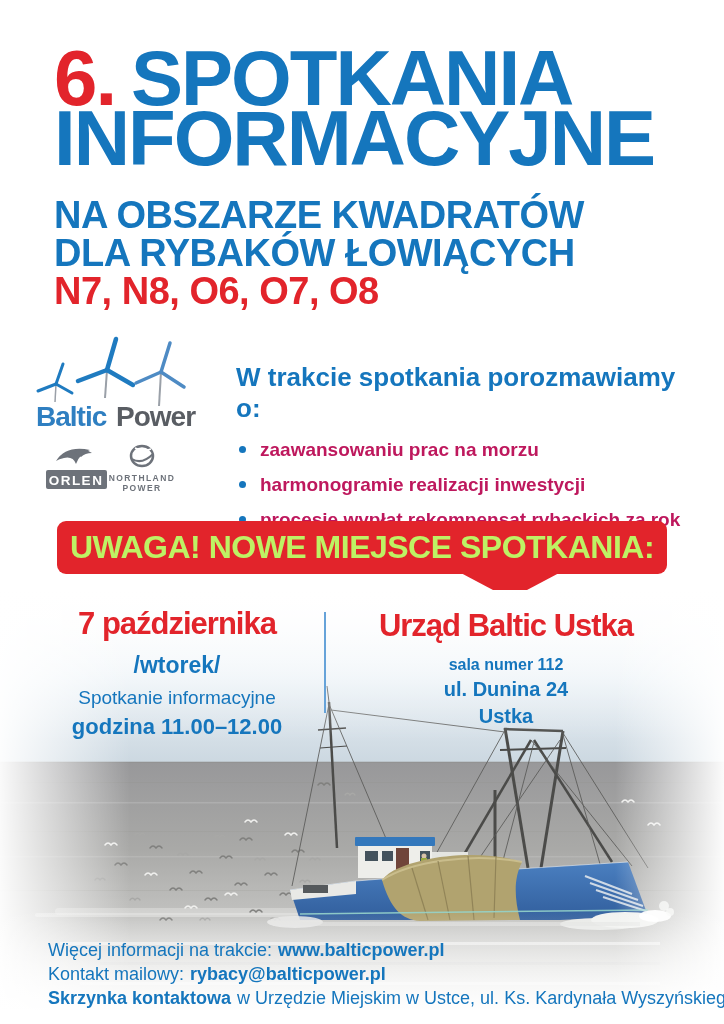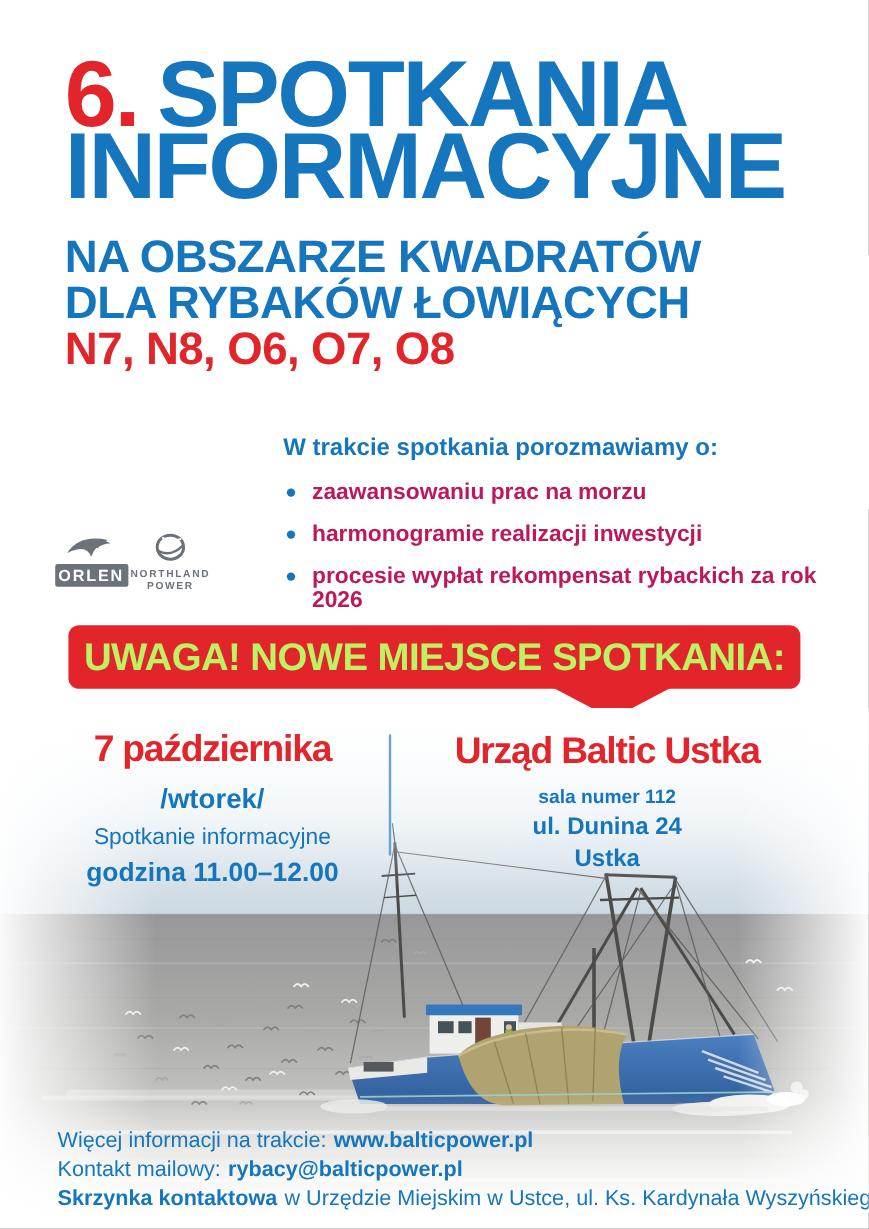--- a/index.html
+++ b/index.html
@@ -25,21 +25,21 @@
   }
   .subtitle .sline{display:block; white-space:nowrap;}
 
   
   .logo-baltic{position:absolute; left:36px; top:334px; width:164px; height:100px;}
   .logo-orlen{position:absolute; left:44px; top:441px; width:66px; height:52px;}
   .logo-northland{position:absolute; left:105px; top:443px; width:74px; height:50px;font-weight:bold;}
 
   
   .agenda{position:absolute; left:236px; top:362px; width:466px;}
-  .agenda-heading{margin:0; font-size:20px; font-weight:700; color:#1576BD;}
+  .agenda-heading{margin:0; font-size:26px; font-weight:700; color:#1576BD;}
   .agenda-list{list-style:none; margin:16px 0 0 0; padding:0;}
   .agenda-list li{
     position:relative; padding-left:24px; margin-bottom:15px;
     font-size:19px; line-height:20px; color:#be185d; font-weight:700;
   }
   .bullet-dot{
     position:absolute; left:3px; top:6px; width:7px; height:7px;
     border-radius:50%; background:#1576BD;
   }
 
@@ -94,20 +94,48 @@
       <span class="tline"><span class="num">6.</span><span>SPOTKANIA</span></span>
       <span class="tline">INFORMACYJNE</span>
     </h1>
   </div>
   <h2 class="subtitle">
     <span class="sline blue">NA OBSZARZE KWADRATÓW</span>
     <span class="sline blue">DLA RYBAKÓW ŁOWIĄCYCH</span>
     <span class="sline red">N7, N8, O6, O7, O8</span>
   </h2>
 
+  <div class="logo-baltic">
+    <svg width="164" height="100" viewBox="0 0 164 100">
+
+      <path d="M71 36 L69 64" stroke="#9aa0a8" stroke-width="2"></path>
+      <path d="M20 50 L19 68" stroke="#9aa0a8" stroke-width="1.5"></path>
+      <path d="M125 38 L123 72" stroke="#9aa0a8" stroke-width="2"></path>
+
+      <g stroke="#1F7BC0" stroke-width="4.5" stroke-linecap="round">
+        <path d="M71 36 L80 5"></path>
+          <path d="M71 36 L42 47"></path>
+          <path d="M71 36 L97 51"></path>
+      </g>
+
+      <g stroke="#1F7BC0" stroke-width="3" stroke-linecap="round">
+        <path d="M20 50 L27 30"></path>
+          <path d="M20 50 L2 57"></path>
+          <path d="M20 50 L36 59"></path>
+      </g>
+
+      <g stroke="#4E8BC4" stroke-width="3.5" stroke-linecap="round">
+        <path d="M125 38 L134 9"></path>
+          <path d="M125 38 L100 49"></path>
+          <path d="M125 38 L148 53"></path>
+      </g>
+      <text x="0" y="92" font-family="Liberation Sans, sans-serif" font-size="28" font-weight="bold" letter-spacing="-1" fill="#2F7FC1">Baltic</text>
+      <text x="80" y="92" font-family="Liberation Sans, sans-serif" font-size="28" font-weight="bold" letter-spacing="-1" fill="#595D63">Power</text>
+    </svg>
+  </div>
 
   <div class="logo-orlen">
     <svg width="66" height="52" viewBox="0 0 66 52">
       <path d="M12 20 Q22 4 46 9 Q36 12 32 23 Q29 15 20 17 Q15 18 12 20 Z" fill="#6D727A"></path>
       <path d="M30 11 Q40 6 48 12 Q41 12 37 16 Z" fill="#6D727A"></path>
       <rect x="2" y="29" width="61" height="19" rx="2" fill="#6D727A"></rect>
       <text x="32" y="43.5" text-anchor="middle" font-family="Liberation Sans, sans-serif" font-size="13.5" font-weight="bold" letter-spacing="1.5" fill="#ffffff">ORLEN</text>
     </svg>
   </div>
 

